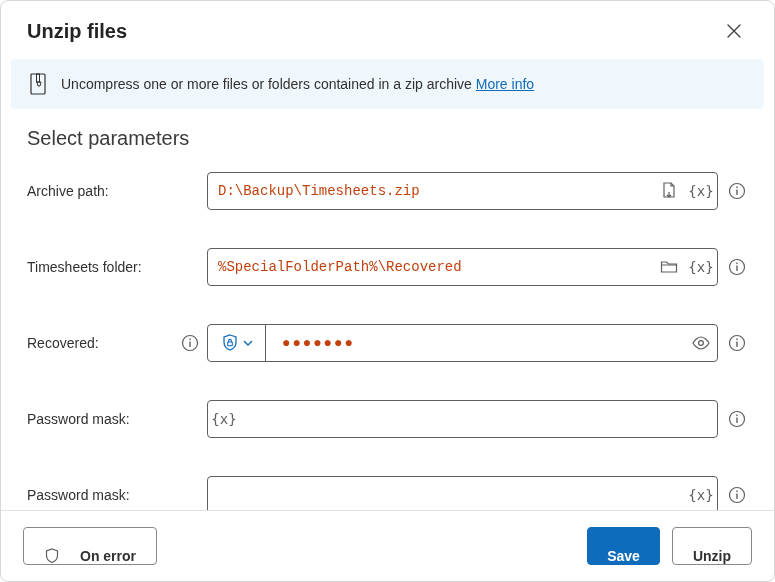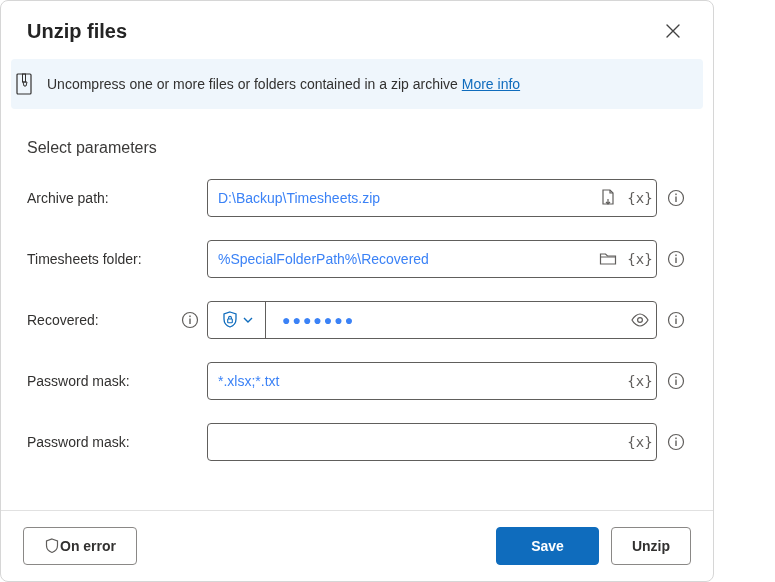--- a/index.html
+++ b/index.html
@@ -6,21 +6,21 @@
   html, body { margin:0; padding:0; }
   body {
     font-family: "Segoe UI", Arial, sans-serif;
     font-size: 14px;
     color: #323130;
     background: #fff;
     width: 775px;
     height: 582px;
   }
   .dialog {
-    width: 714px;
+    width: 775px;
     height: 582px;
     border: 1px solid #d6d6d6;
     border-radius: 8px;
     display: flex;
     flex-direction: column;
     overflow: hidden;
   }
   .title-row {
     display:flex;
     align-items:center;
@@ -36,41 +36,41 @@
     width:32px; height:32px;
     display:flex; align-items:center; justify-content:center;
     color:#424242;
     cursor:pointer;
     border-radius:4px;
   }
   .banner {
     margin: 0 10px 6px 10px;
     background:#eff6fc;
     border-radius:4px;
-    padding: 14px 4px;
+    padding: 14px 18px;
     display:flex;
     align-items:center;
     gap:12px;
     color:#323130;
   }
   .banner .link { color:#0f6cbd; text-decoration:underline; cursor:pointer;}
   .body {
     flex:1;
     padding: 10px 26px 0 26px;
     overflow:auto;
   }
   .section-title {
-    font-size: 16px;
+    font-size: 20px;
     color:#3b3a39;
-    margin: 14px 0 22px 0;
+    margin: 2px 0 22px 0;
   }
   .row {
     display:flex;
     align-items:center;
-    margin-bottom: 23px;
+    margin-bottom: 38px;
   }
   .label-col {
     width: 180px;
     display:flex;
     align-items:center;
     gap:8px;
     color:#323130;
   }
   .field-col {
     flex:1;
@@ -94,22 +94,23 @@
     overflow:hidden;
     background:#fff;
   }
   .input-wrap input {
     flex:1;
     border:none;
     outline:none;
     font-size:14px;
     padding: 0 10px;
     background:transparent;
-    color:#3b82f6;
+    color:#c2410c;
     height:100%;
+    font-family:Liberation Mono, monospace;
   }
   .input-icon {
     width:32px;
     display:flex; align-items:center; justify-content:center;
     color:#605e5c;
     cursor:pointer;
   }
   .var-icon {
     width:32px;
     font-family: "Segoe UI", monospace;
@@ -135,29 +136,29 @@
     justify-content:space-between;
   }
   .btn {
     height:38px;
     padding: 0 20px;
     border-radius:4px;
     border:1px solid #8a8886;
     background:#fff;
     font-size:14px;
     font-weight:600;
-    display:flex; align-items:center; gap:0;
+    display:flex; align-items:flex-end; gap:20px;
     cursor:pointer;
     color:#323130;
   }
   .btn.primary {
     background:#0f6cbd;
     border-color:#0f6cbd;
     color:#fff;
-    padding: 0 34px;
+    padding: 0 19px;
   }
   .btn-group { display:flex; gap:12px; }
   svg { display:block; }
 </style>
 </head>
 <body>
 
 <div class="dialog">
 
   <div class="title-row">
@@ -277,21 +278,20 @@
         </span>
       </div>
     </div>
 
     <div class="row">
       <div class="label-col">
         <span>Password mask:</span>
       </div>
       <div class="field-col">
         <div class="input-wrap">
-          <input type="text" value="*.xlsx;*.txt" style="">
           <span class="var-icon">{x}</span>
         </div>
         <span class="info-dot">
           <svg width="18" height="18" viewBox="0 0 18 18">
               <circle cx="9" cy="9" r="7.5" fill="none" stroke="#605e5c" stroke-width="1.2"></circle>
               <rect x="8.3" y="7.5" width="1.4" height="5.5" fill="#605e5c"></rect>
               <rect x="8.3" y="4.5" width="1.4" height="1.6" fill="#605e5c"></rect>
             </svg>
         </span>
       </div>

